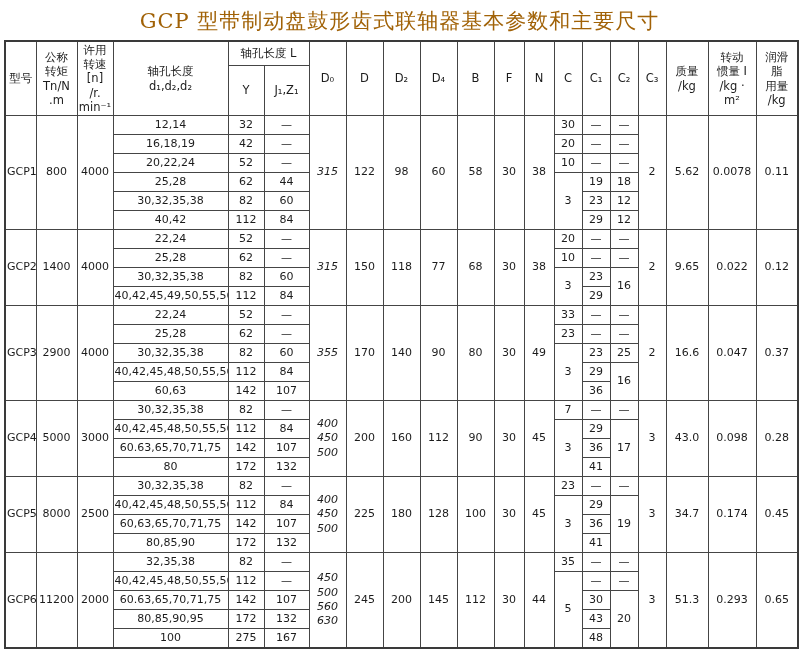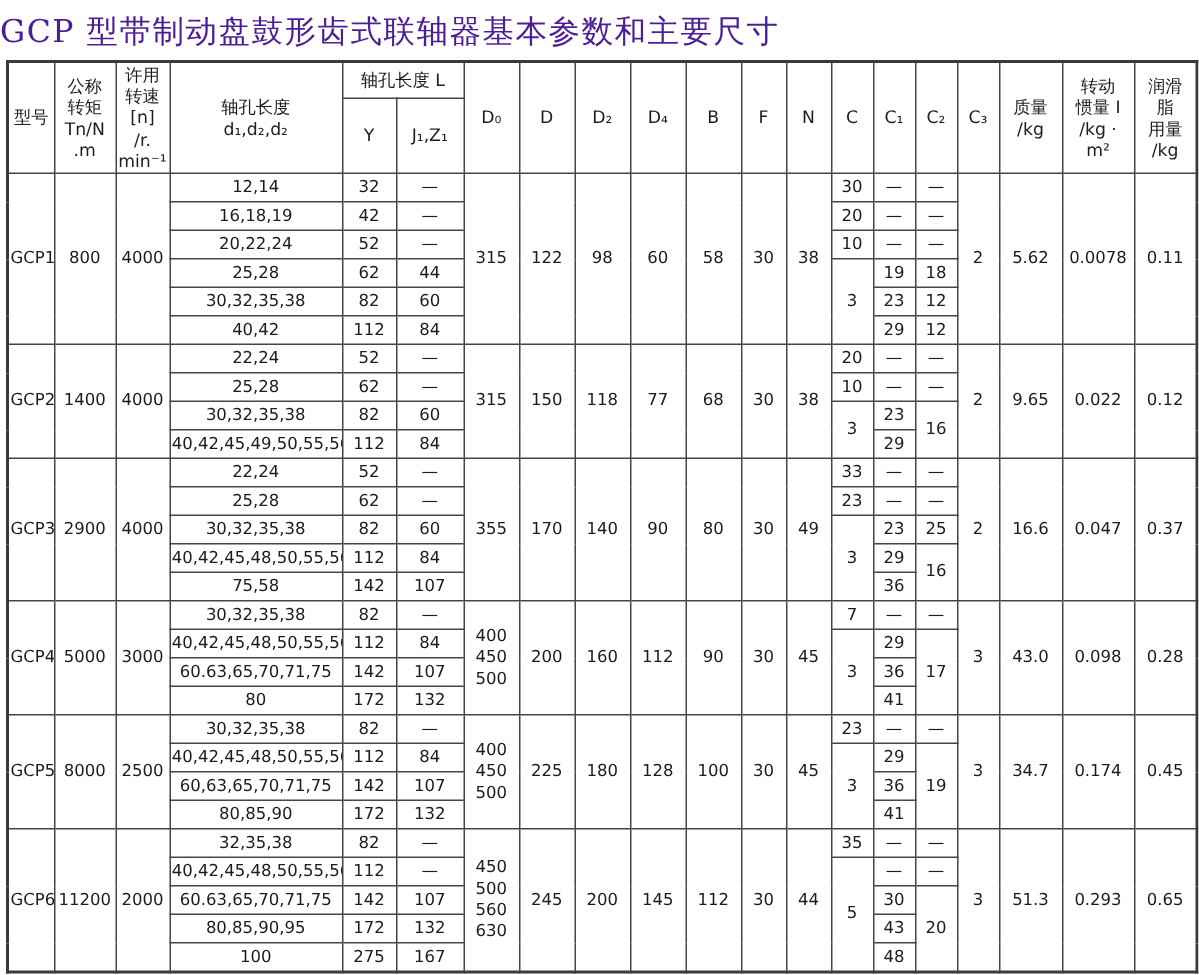--- a/index.html
+++ b/index.html
@@ -1,34 +1,34 @@
 <!DOCTYPE html>
 <html><head>
 <meta charset="utf-8">
 <style>
   html,body { margin:0; padding:0; background:#ffffff; width:799px; height:650px; overflow:hidden; }
   body { font-family:"DejaVu Sans","Liberation Sans",sans-serif; color:#1c1c1c; }
   .title {
-    text-align:left; font-family:"DejaVu Serif","Liberation Serif",serif;
-    font-size:21px; letter-spacing:1px; padding:7px 0 5px 0; color:#4c1d95;
+    text-align:center; font-family:"DejaVu Serif","Liberation Serif",serif;
+    font-size:21px; letter-spacing:1px; padding:7px 0 5px 0; color:#a16207;
   }
   table.spec {
     border-collapse:collapse; table-layout:fixed;
     width:791px; margin:0 4px; border:2px solid #3a3a3a;
   }
   .spec th, .spec td {
     border:1px solid #454545; text-align:center; vertical-align:middle;
     padding:0 1px; font-weight:normal; font-size:11px; line-height:1.3;
     overflow:hidden; color:#1c1c1c;
   }
   .spec thead th { font-size:11.5px; white-space:pre-line; line-height:1.25; }
   .spec thead tr.h1 th { height:23px; }
   .spec thead tr.h2 th { height:49px; }
   .spec tbody td { height:18px; }
-  .pre { white-space:pre-line; }
+  .pre { white-space:pre-line;font-style:italic; }
 </style>
 </head>
 <body>
 
 <div class="title">GCP 型带制动盘鼓形齿式联轴器基本参数和主要尺寸</div>
 
 <table class="spec">
   <colgroup>
     <col style="width:31px">
       <col style="width:41px">
@@ -237,21 +237,21 @@
         <td>25</td>
       </tr>
       <tr>
         <td>40,42,45,48,50,55,56</td>
         <td>112</td>
         <td>84</td>
         <td>29</td>
         <td rowspan="2">16</td>
       </tr>
       <tr>
-        <td>75,58</td>
+        <td>60,63</td>
         <td>142</td>
         <td>107</td>
         <td>36</td>
       </tr>
       <tr>
         <td rowspan="4">GCP4</td>
         <td rowspan="4">5000</td>
         <td rowspan="4">3000</td>
         <td>30,32,35,38</td>
         <td>82</td>

